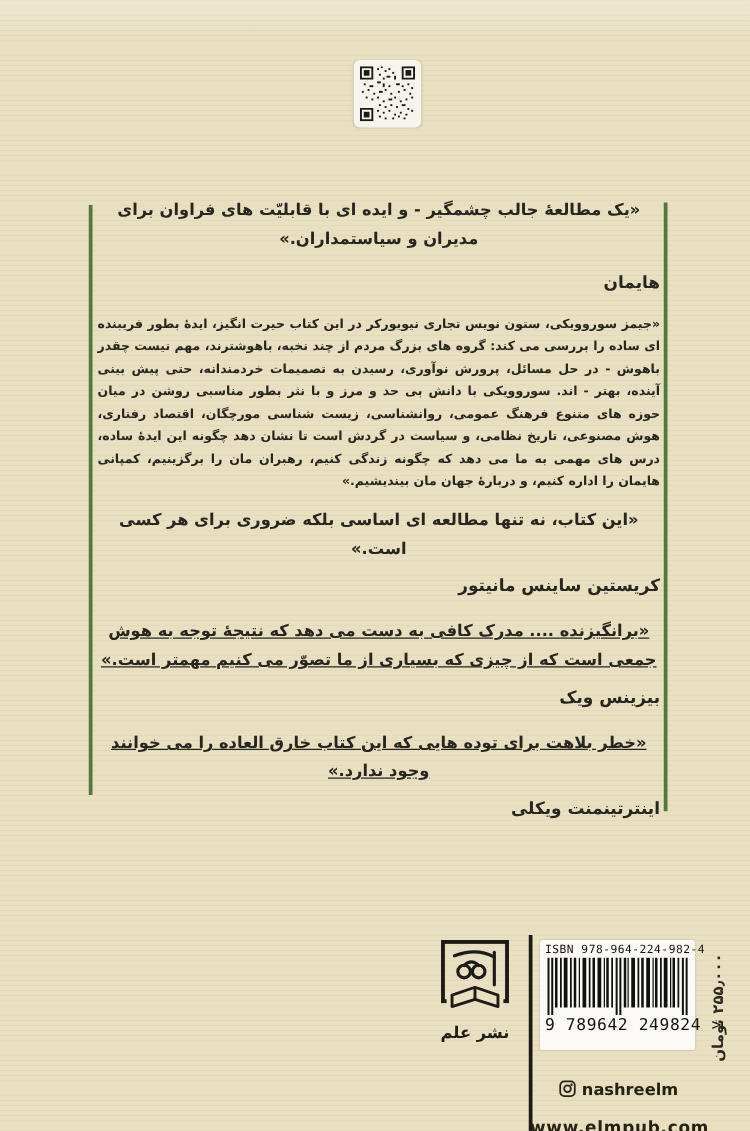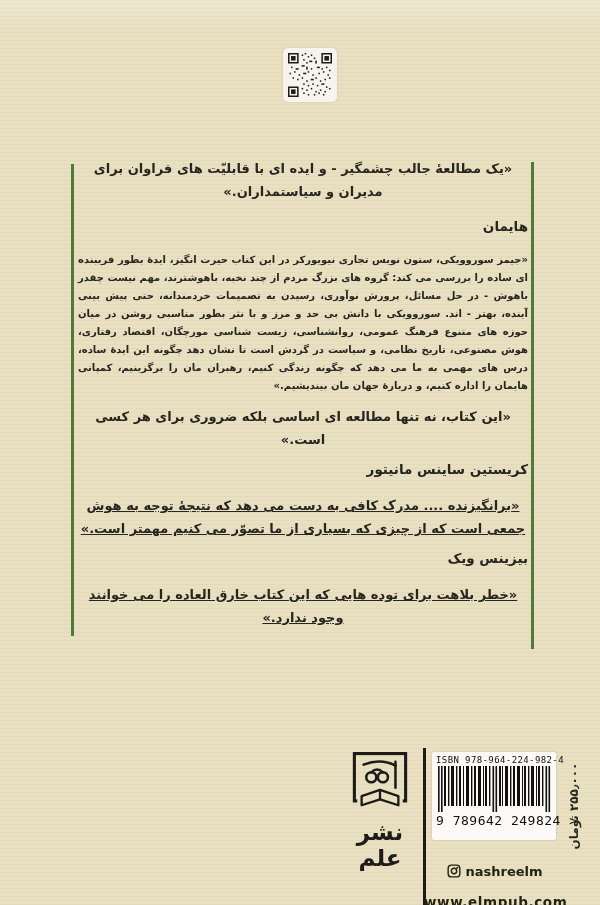--- a/index.html
+++ b/index.html
@@ -32,21 +32,21 @@
   .quote.first { text-align:center; }
   .source  { font-size:13.5px; line-height:22px; text-align:right; margin-top:12px; }
   .synopsis{ font-size:10px; line-height:18px; text-align:justify; margin-top:14px; }
   .mt-lg { margin-top:14px;text-decoration:underline; }
   .mt-md { margin-top:10px; }
   .mt-sm { margin-top:7px; }
 
   
   .logo-wrap { position:absolute; left:338px; top:750px; width:84px; text-align:center; }
   .logo-wrap svg { display:block; margin:0 auto; }
-  .publisher-name { font-size:23px; font-weight:700; margin-top:1px; direction:rtl; color:#1d1c18; }
+  .publisher-name { font-size:13px; font-weight:700; margin-top:1px; direction:rtl; color:#1d1c18; }
 
   .divider { position:absolute; left:423px; top:748px; width:2.5px; height:157px; background:#1c1b17; }
 
   .barcode-box { position:absolute; left:432px; top:752px; width:124px; height:88px;
     background:#fbfaf6; border-radius:2px; padding:3px 4px 2px 4px; text-align:center;
     box-shadow:0 0 2px rgba(0,0,0,0.2); }
   .isbn-line { font-family:"DejaVu Sans Mono", monospace; font-size:9px; letter-spacing:0.4px;
     color:#111; white-space:nowrap; }
   .barcode-box svg { display:block; margin:1px auto 0 auto; }
   .barcode-digits { font-family:"DejaVu Sans Mono", monospace; font-size:13px; letter-spacing:0.5px;
@@ -146,20 +146,21 @@
 
     <div class="synopsis">«جیمز سوروویکی، ستون نویس تجاری نیویورکر در این کتاب حیرت انگیز، ایدهٔ بطور فریبنده ای ساده را بررسی می کند: گروه های بزرگ مردم از چند نخبه، باهوشترند، مهم نیست چقدر باهوش - در حل مسائل، پرورش نوآوری، رسیدن به تصمیمات خردمندانه، حتی پیش بینی آینده، بهتر - اند. سوروویکی با دانش بی حد و مرز و با نثر بطور مناسبی روشن در میان حوزه های متنوع فرهنگ عمومی، روانشناسی، زیست شناسی مورچگان، اقتصاد رفتاری، هوش مصنوعی، تاریخ نظامی، و سیاست در گردش است تا نشان دهد چگونه این ایدهٔ ساده، درس های مهمی به ما می دهد که چگونه زندگی کنیم، رهبران مان را برگزینیم، کمپانی هایمان را اداره کنیم، و دربارهٔ جهان مان بیندیشیم.»</div>
 
     <div class="quote mt-md">«این کتاب، نه تنها مطالعه ای اساسی بلکه ضروری برای هر کسی است.»</div>
     <div class="source mt-sm">کریستین ساینس مانیتور</div>
 
     <div class="quote mt-lg">«برانگیزنده .... مدرک کافی به دست می دهد که نتیجهٔ توجه به هوش جمعی است که از چیزی که بسیاری از ما تصوّر می کنیم مهمتر است.»</div>
     <div class="source mt-sm">بیزینس ویک</div>
 
     <div class="quote mt-lg">«خطر بلاهت برای توده هایی که این کتاب خارق العاده را می خوانند وجود ندارد.»</div>
+    <div class="source mt-sm">اینترتینمنت ویکلی</div>
   </div>
 
   <div class="logo-wrap">
     <svg width="58" height="68" viewBox="0 0 60 70">
       <rect x="3.5" y="3.5" width="53" height="49" fill="none" stroke="#1c1b17" stroke-width="3.2"></rect>
 
       <path d="M13,15 q18,-7 33,1" fill="none" stroke="#1c1b17" stroke-width="2.6" stroke-linecap="round"></path>
       <path d="M46,12 v27" fill="none" stroke="#1c1b17" stroke-width="2.6" stroke-linecap="round"></path>
       <circle cx="21" cy="28" r="5.2" fill="none" stroke="#1c1b17" stroke-width="2.6"></circle>
       <circle cx="33" cy="28" r="5.2" fill="none" stroke="#1c1b17" stroke-width="2.6"></circle>

